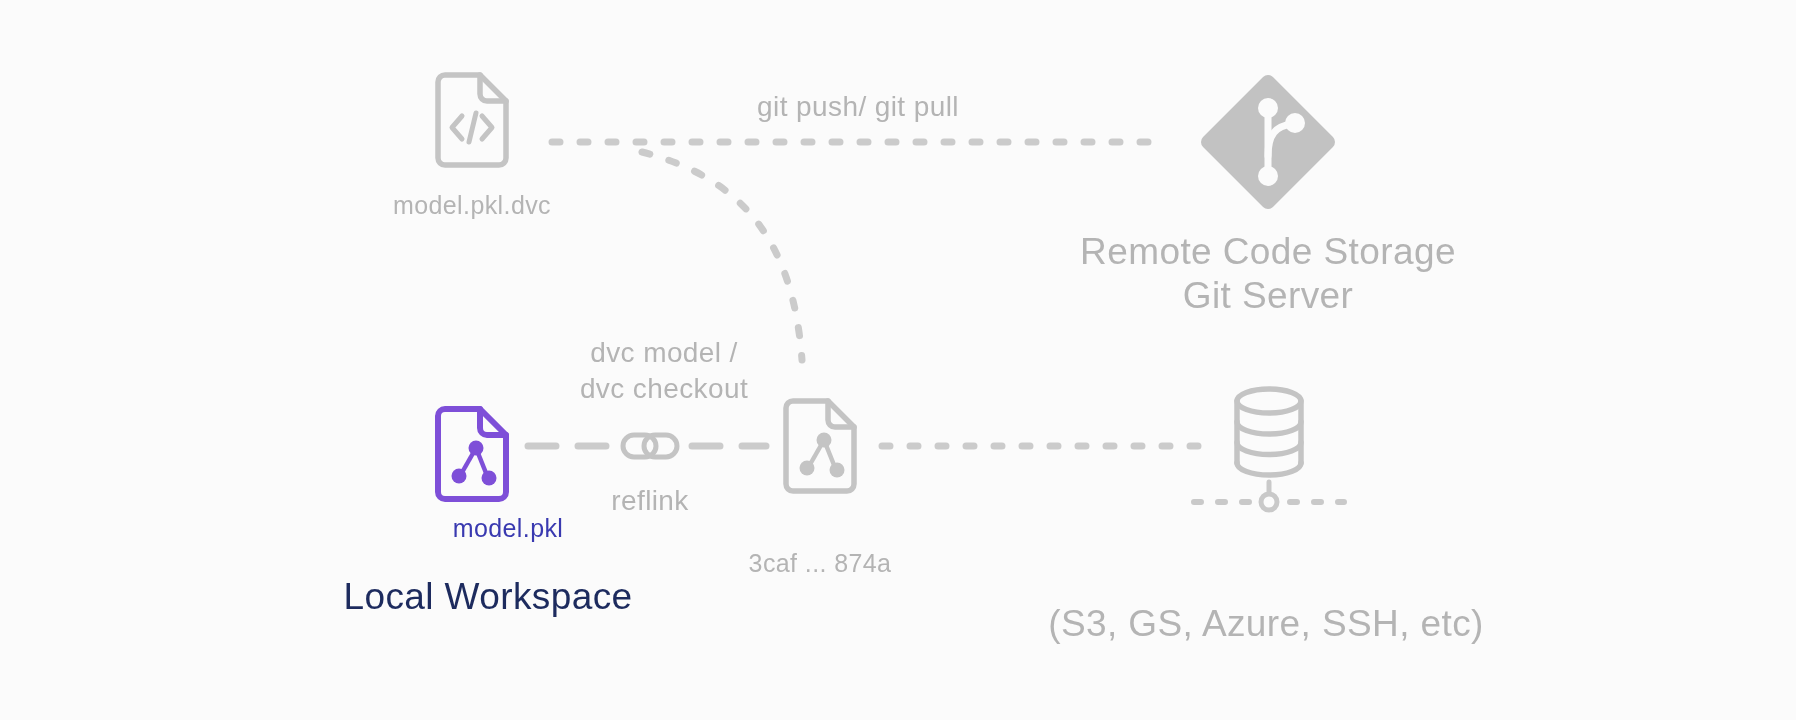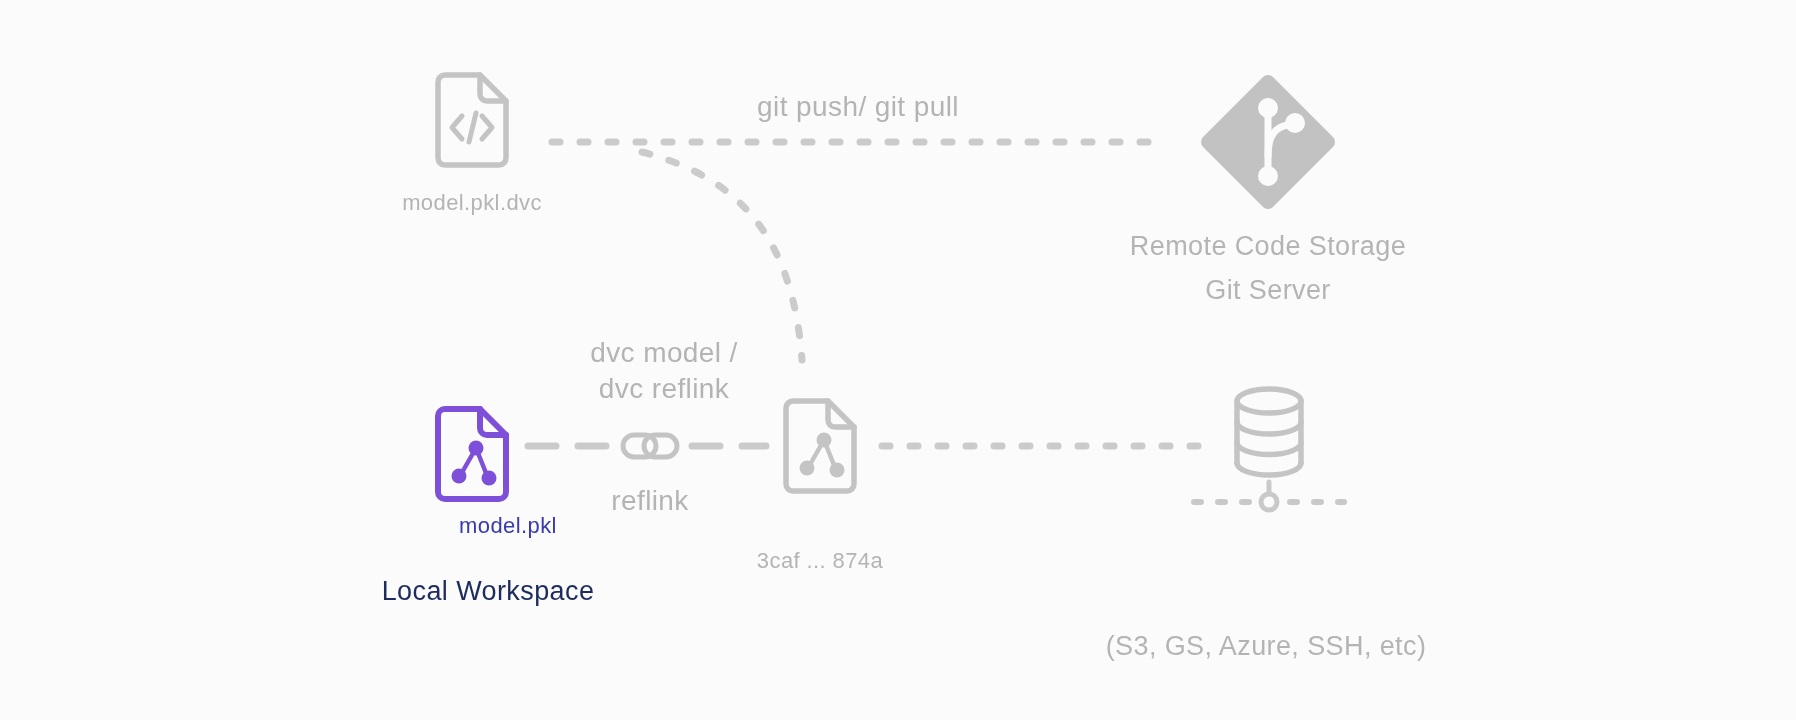--- a/index.html
+++ b/index.html
@@ -12,22 +12,22 @@
   .layer{position:absolute;left:0;top:0;width:1796px;height:720px;}
   .icon{position:absolute;}
   .lbl{
     position:absolute;white-space:nowrap;transform:translateX(-50%);
     font-weight:300;letter-spacing:0.4px;line-height:1.2;
   }
   .t-gray{color:#b4b4b4;}
   .t-blue{color:#3939b0;}
   .t-navy{color:#1d2b5e;}
   .s24{font-size:28px;}
-  .s25{font-size:22px;}
-  .s29{font-size:27px;}
+  .s25{font-size:25px;}
+  .s29{font-size:37px;}
   
   .dash{stroke:#cbcbcb;stroke-width:7;stroke-linecap:round;fill:none;stroke-dasharray:8 20;}
   .dash-long{stroke:#cbcbcb;stroke-width:7;stroke-linecap:round;fill:none;stroke-dasharray:28 22;}
   .dash-sm{stroke:#c9c9c9;stroke-width:6;stroke-linecap:round;fill:none;stroke-dasharray:7 17;}
   .solid-sm{stroke:#c9c9c9;stroke-width:5;stroke-linecap:round;fill:none;}
   
   .g-stroke{stroke:#c4c4c4;fill:none;stroke-linecap:round;stroke-linejoin:round;}
   .p-stroke{stroke:#7e4fd8;fill:none;stroke-linecap:round;stroke-linejoin:round;}
 </style>
 </head>
@@ -66,21 +66,21 @@
     <g fill="#fbfbfb" stroke="none">
       <circle cx="76" cy="42" r="10"></circle>
       <circle cx="76" cy="110" r="10"></circle>
       <circle cx="103" cy="57" r="10"></circle>
     </g>
   </svg>
   <div class="lbl t-gray s29" style="left:1268px;top:230px;">Remote Code Storage</div>
   <div class="lbl t-gray s29" style="left:1268px;top:274px;">Git Server</div>
 
   <div class="lbl t-gray s24" style="left:664px;top:336px;">dvc model /</div>
-  <div class="lbl t-gray s24" style="left:664px;top:372px;">dvc reflink</div>
+  <div class="lbl t-gray s24" style="left:664px;top:372px;">dvc checkout</div>
 
   <svg class="icon" style="left:426px;top:404px;" width="92" height="100" viewBox="0 0 92 100">
     <path class="p-stroke" stroke-width="6" d="M 54 5 H 19 a 7 7 0 0 0 -7 7 v 76 a 7 7 0 0 0 7 7 h 54 a 7 7 0 0 0 7 -7 V 31 Z"></path>
     <path class="p-stroke" stroke-width="6" d="M 54 5 v 19 a 7 7 0 0 0 7 7 h 19"></path>
     <g stroke="#7e4fd8" stroke-width="4.5">
       <line x1="50" y1="44" x2="34" y2="72"></line>
       <line x1="50" y1="44" x2="62" y2="74"></line>
     </g>
     <g fill="#7e4fd8" stroke="none">
       <circle cx="50" cy="44" r="7.5"></circle>
@@ -114,15 +114,15 @@
 
 
   <svg class="icon" style="left:1226px;top:384px;" width="86" height="98" viewBox="0 0 86 98">
     <ellipse class="g-stroke" stroke-width="5.5" cx="43" cy="17" rx="32" ry="12"></ellipse>
     <path class="g-stroke" stroke-width="5.5" d="M 11 17 V 79"></path>
     <path class="g-stroke" stroke-width="5.5" d="M 75 17 V 79"></path>
     <path class="g-stroke" stroke-width="5.5" d="M 11 79 A 32 12 0 0 0 75 79"></path>
     <path class="g-stroke" stroke-width="5.5" d="M 11 38 A 32 12 0 0 0 75 38"></path>
     <path class="g-stroke" stroke-width="5.5" d="M 11 58.5 A 32 12 0 0 0 75 58.5"></path>
   </svg>
-  <div class="lbl t-gray s29" style="left:1266px;top:602px;margin-top:28px;">(S3, GS, Azure, SSH, etc)</div>
+  <div class="lbl t-gray s29" style="left:1266px;top:602px;">(S3, GS, Azure, SSH, etc)</div>
 
 </div>
 
 </body></html>

